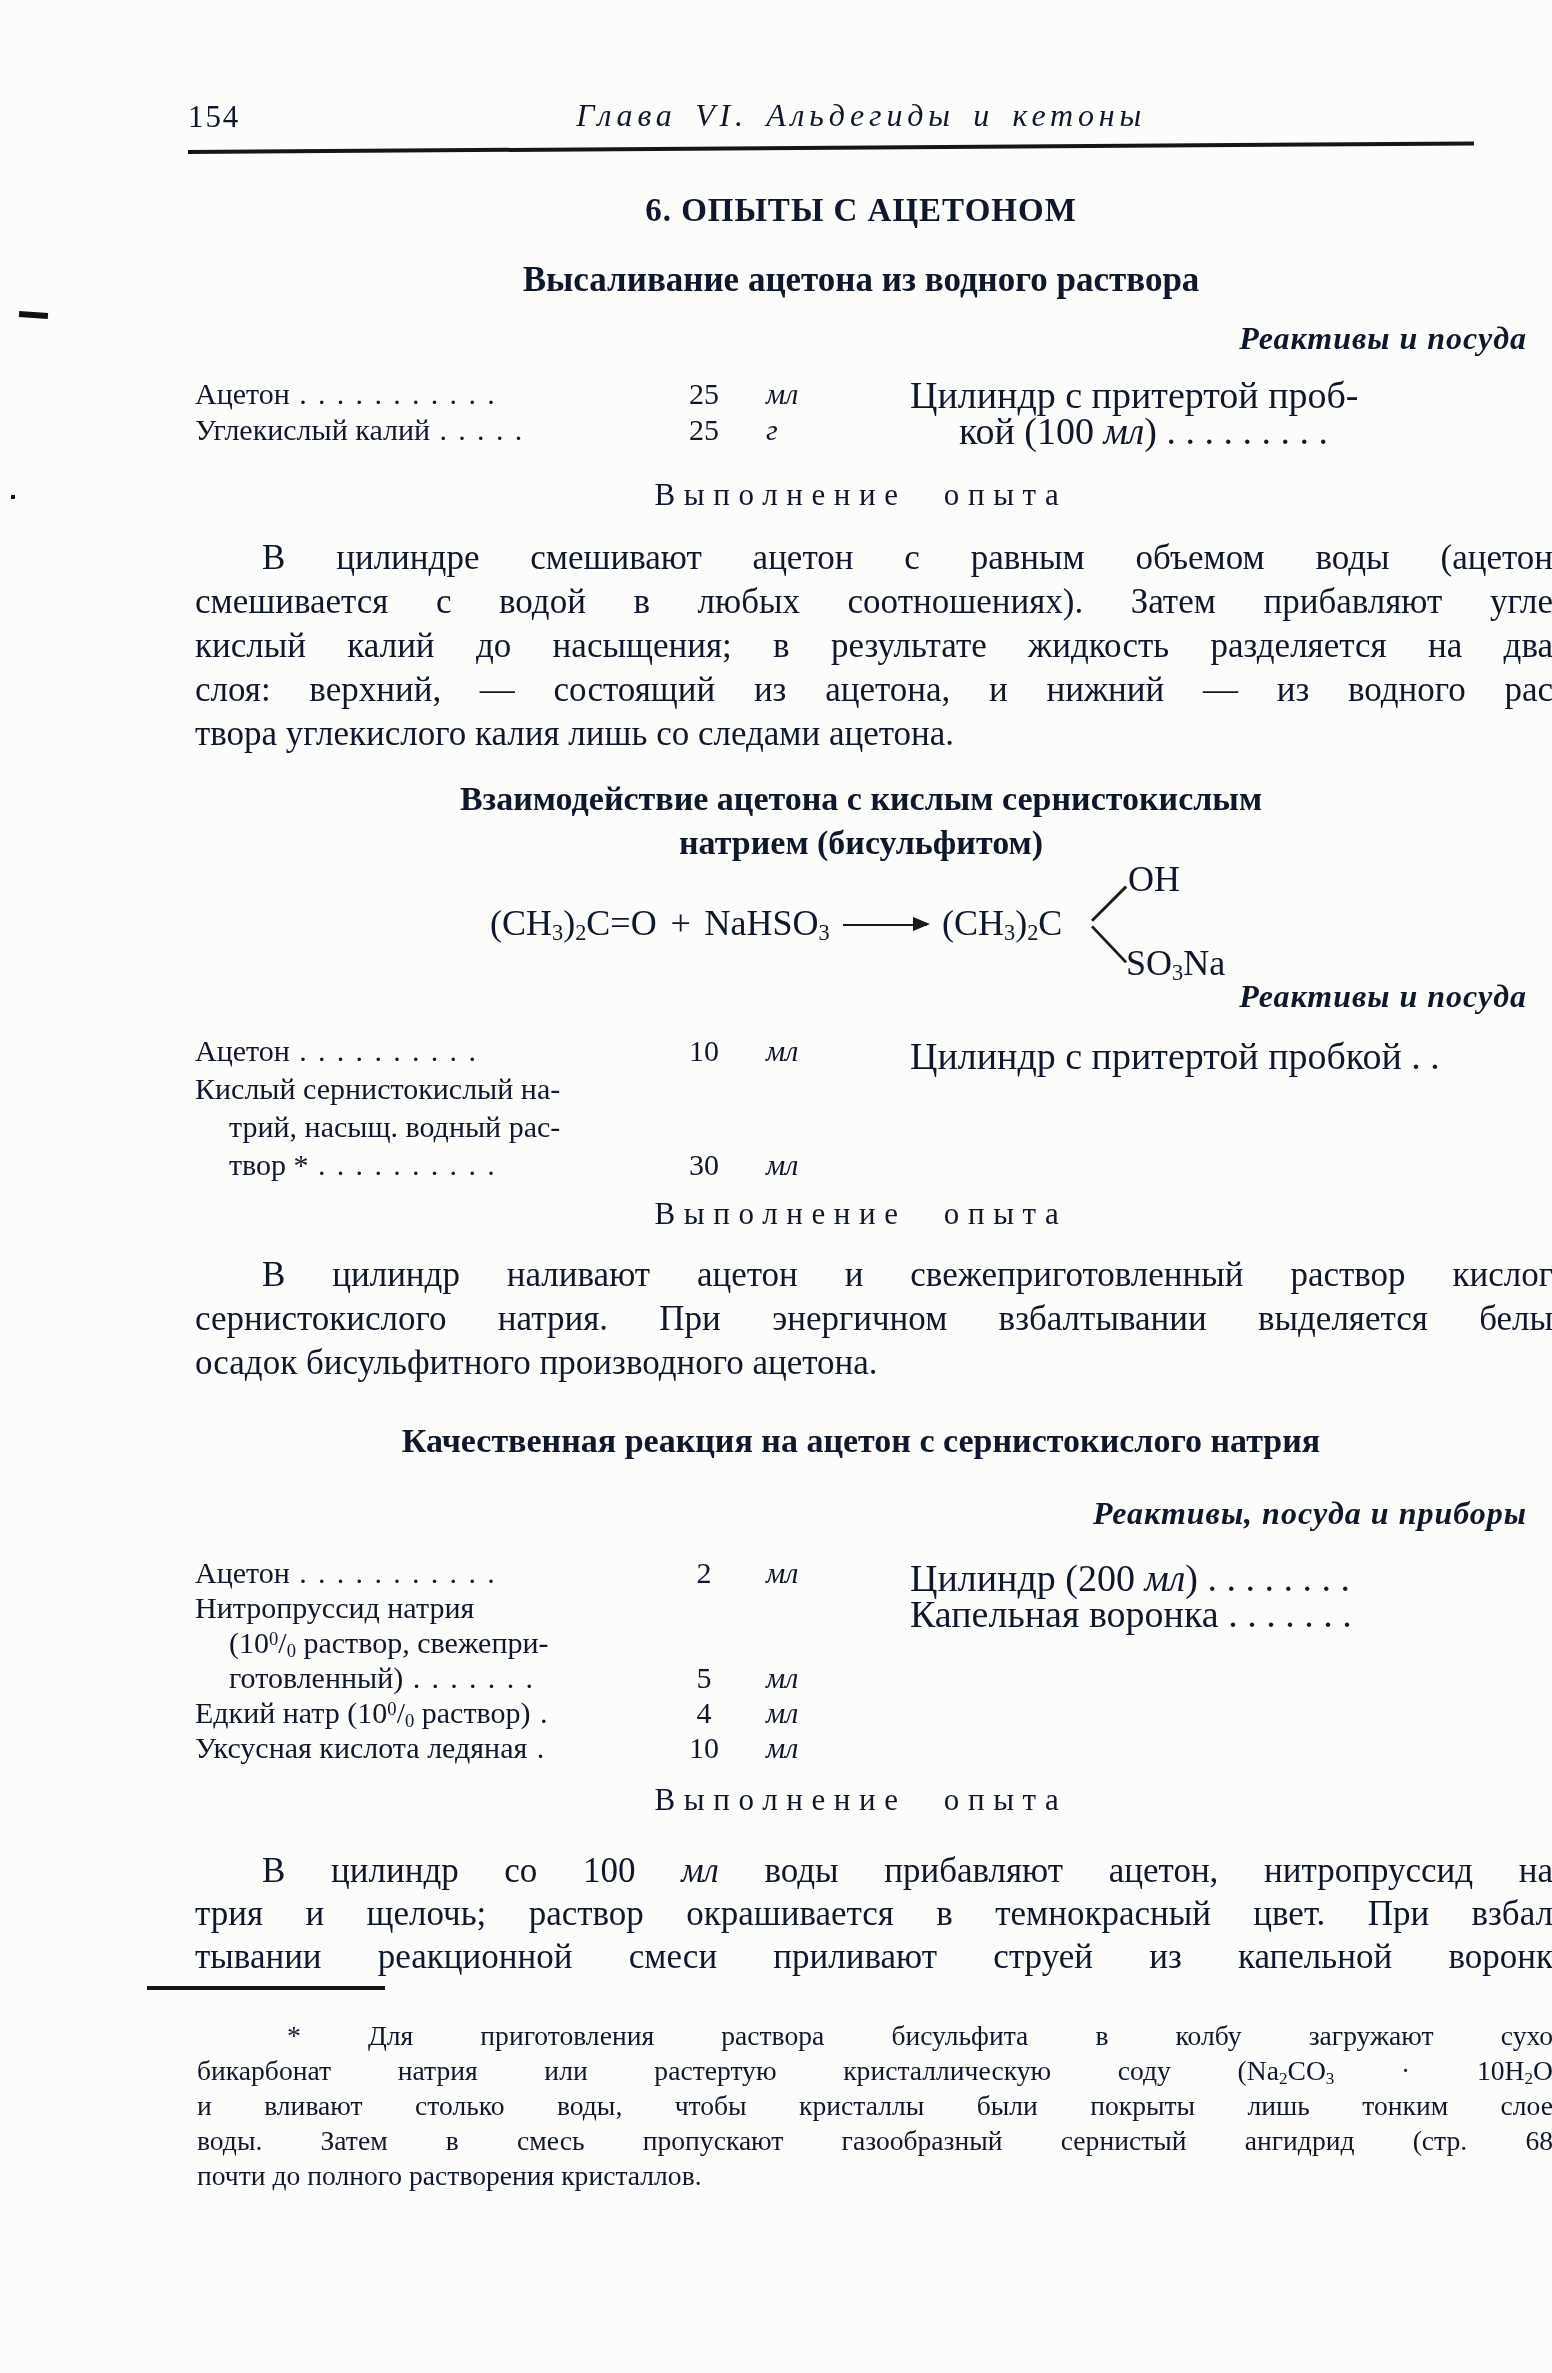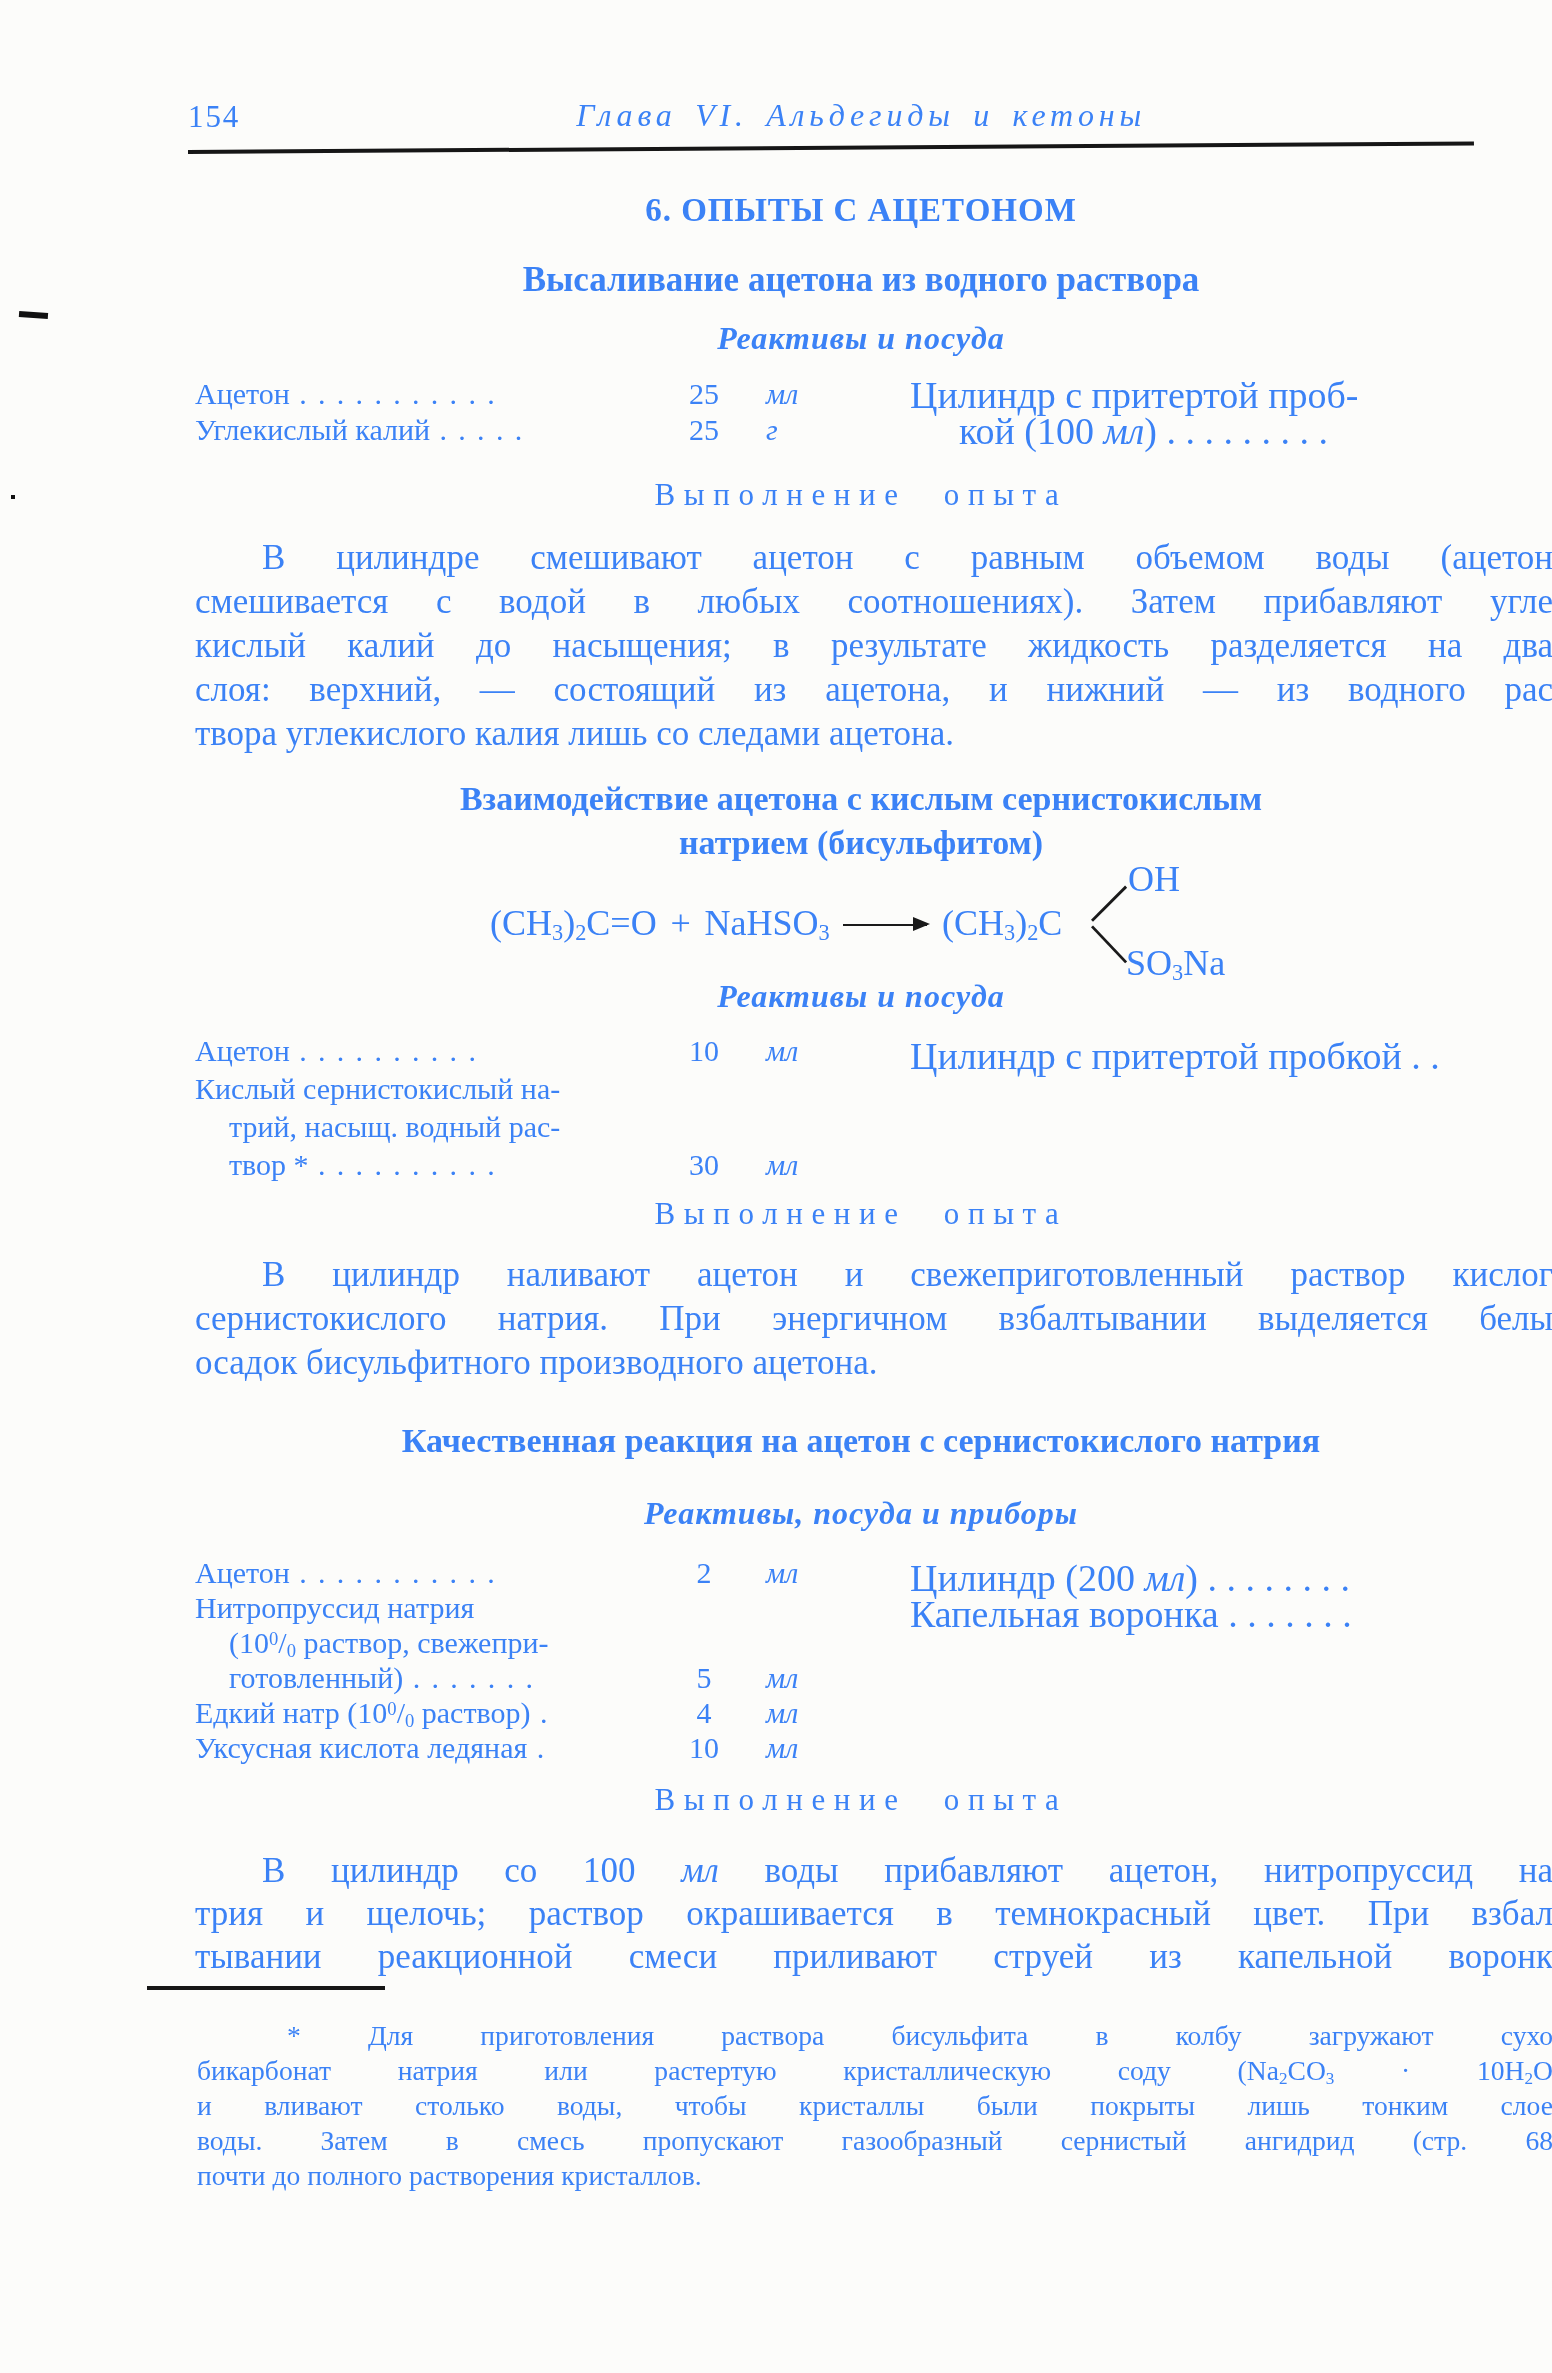--- a/index.html
+++ b/index.html
@@ -1,36 +1,36 @@
 <!DOCTYPE html>
 <html style="font-size:15px"><head>
 <meta charset="utf-8">
 <style>
   html,body{margin:0;padding:0;background:#e8e8e4;}
   #paper{
     position:relative;
     width:1552px;height:2374px;
     margin:0 auto;
     background:#fcfcfa;
-    color:#3b82f6;
+    color:#0f172a;
     font-family:"Liberation Serif","DejaVu Serif",serif;
     overflow:hidden;
   }
   .abs{position:absolute;}
   .it{font-style:italic;}
 
   
   .pagenum{left:188px;top:99px;font-size:31px;letter-spacing:1.9px;}
   .runhead{left:195px;top:97px;width:1332px;text-align:center;font-style:italic;font-size:32px;letter-spacing:4.8px;word-spacing:5.7px;font-family:Liberation Serif, serif;}
   .hrule{left:188px;top:150px;width:1286px;height:3.8px;background:#161616;transform:rotate(-0.38deg);transform-origin:left center;}
 
   
   .h-section{left:195px;top:192px;width:1332px;text-align:center;font-weight:bold;font-size:33px;letter-spacing:1px;}
   .h-exp{left:195px;top:260px;width:1332px;text-align:center;font-weight:bold;font-size:35px;}
-  .h-sub{left:195px;width:1332px;text-align:center;font-weight:bold;font-style:italic;font-size:32px;letter-spacing:1px;}
+  .h-sub{left:195px;width:1332px;text-align:right;font-weight:bold;font-style:italic;font-size:32px;letter-spacing:1px;}
   .h-proc{left:195px;width:1332px;text-align:center;font-size:31px;letter-spacing:8.6px;word-spacing:21px;}
   .h-exp2{left:195px;width:1332px;text-align:center;font-weight:bold;font-size:34px;}
 
   
   .rtable{left:195px;width:704px;font-size:30px;}
   .rrow{position:relative;white-space:nowrap;}
   .t1 .rrow{height:36px;}
   .t2 .rrow{height:38px;}
   .t3 .rrow{height:35px;}
   .rrow.ind{padding-left:34px;}

